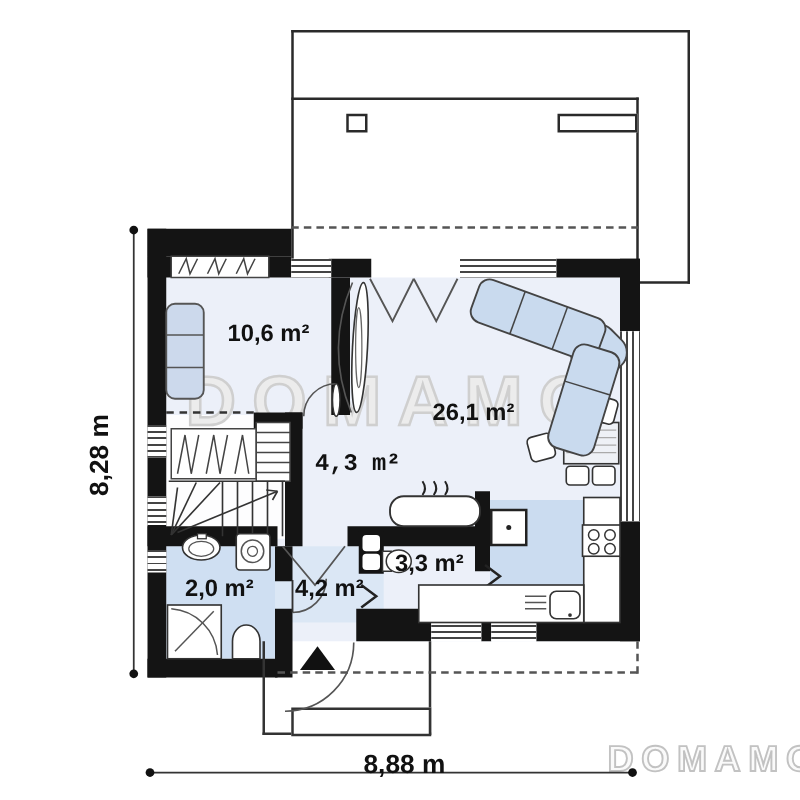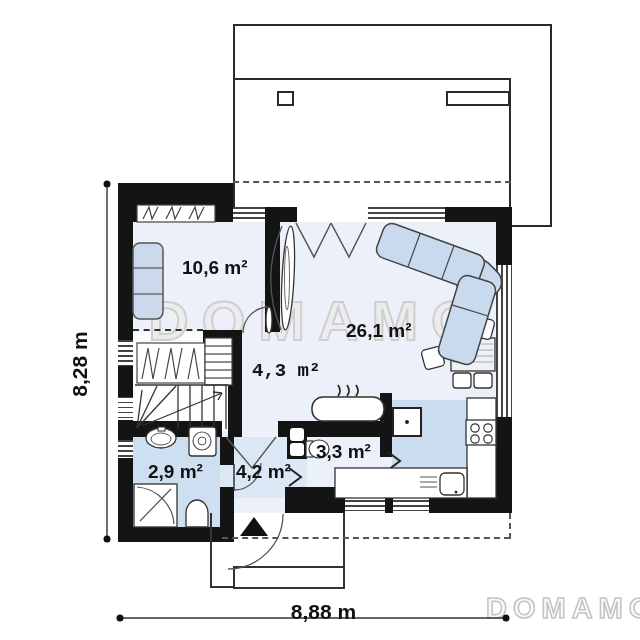--- a/index.html
+++ b/index.html
@@ -259,20 +259,20 @@
       <g transform="rotate(17 467 320)">
         <rect x="448" y="277" width="38" height="86" rx="9" fill="#c9daee" stroke="#444" stroke-width="1.5"></rect>
         <line x1="448" y1="310" x2="486" y2="310" stroke="#444" stroke-width="1.2"></line>
       </g>
     </g>
   </svg>
 
   <div class="room-label" style="left:182px;top:257px;">10,6 m²</div>
   <div class="room-label" style="left:346px;top:320px;">26,1 m²</div>
   <div class="room-label" style="left:252px;top:360px;font-family:Liberation Mono, monospace;">4,3 m²</div>
-  <div class="room-label" style="left:148px;top:461px;">2,9 m²</div>
+  <div class="room-label" style="left:148px;top:461px;">2,0 m²</div>
   <div class="room-label" style="left:236px;top:461px;">4,2 m²</div>
   <div class="room-label" style="left:316px;top:441px;">3,3 m²</div>
 
   <div class="dim-label dim-h-label">8,28 m</div>
   <div class="dim-label dim-w-label">8,88 m</div>
 
 </div>
 
 </body></html>

